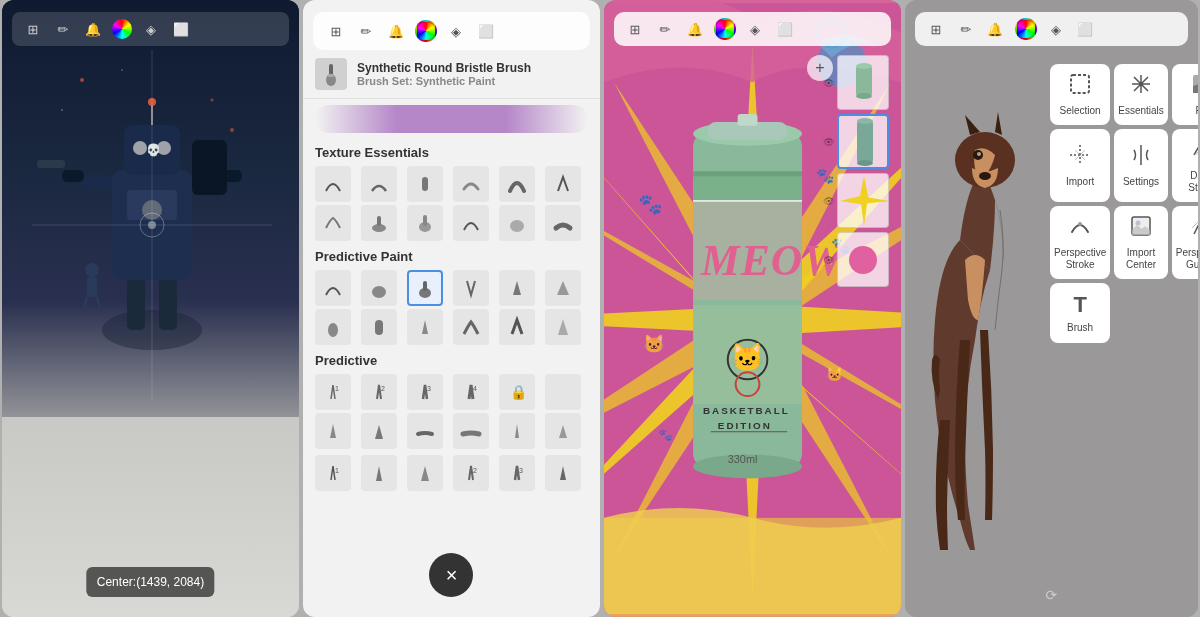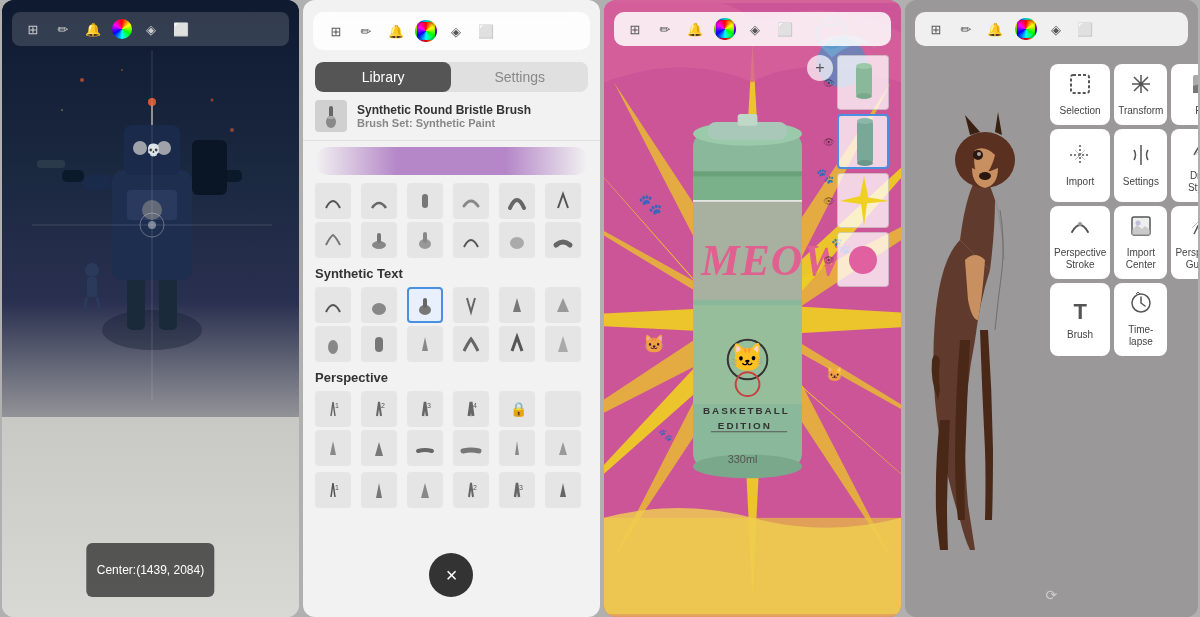--- a/index.html
+++ b/index.html
@@ -114,21 +114,21 @@
     }
 
     .p1-status {
       position: absolute;
       bottom: 20px;
       left: 50%;
       transform: translateX(-50%);
       background: rgba(0,0,0,0.6);
       color: white;
       font-size: 12px;
-      padding: 20px 10px;
+      padding: 8px 10px;
       border-radius: 6px;
       white-space: nowrap;
     }
 
     
     .p2-header {
       display: flex;
       gap: 0;
       margin: 12px 12px 0;
       border-radius: 8px;
@@ -384,43 +384,40 @@
 
   <div class="toolbar">
     <div class="toolbar-icon">⊞</div>
     <div class="toolbar-icon">✏</div>
     <div class="toolbar-icon">🔔</div>
     <div class="color-wheel"></div>
     <div class="toolbar-icon">◈</div>
     <div class="toolbar-icon">⬜</div>
   </div>
 
-  <div class="p2-header">
-    <div class="p2-tab active">Library</div>
-    <div class="p2-tab inactive">Settings</div>
-  </div>
 
   <div class="p2-brush-info">
     <div class="brush-preview-icon">
       <svg width="28" height="28" viewBox="0 0 28 28">
         <ellipse cx="14" cy="20" rx="5" ry="6" fill="#888"></ellipse>
         <rect x="12" y="4" width="4" height="12" rx="2" fill="#666"></rect>
         <rect x="11" y="14" width="6" height="3" rx="1" fill="#aaa"></rect>
       </svg>
     </div>
     <div>
       <div class="brush-name">Synthetic Round Bristle Brush</div>
       <div class="brush-set">Brush Set: Synthetic Paint</div>
     </div>
   </div>
 
   <div class="brush-stroke-preview"></div>
 
   <div class="p2-scroll-area">
 
+    <div class="section-title">Texture Essentials</div>
     <div class="texture-brushes">
       <div class="tb-cell">
           <svg width="22" height="22" viewBox="0 0 22 22">
             <path d="M4 18 Q11 4 18 18" stroke="#555" stroke-width="2" fill="none"></path>
           </svg>
         </div>
       <div class="tb-cell">
           <svg width="22" height="22" viewBox="0 0 22 22">
             <path d="M4 18 Q11 8 18 18" stroke="#666" stroke-width="2.5" fill="none"></path>
           </svg>
@@ -472,21 +469,21 @@
             <ellipse cx="11" cy="14" rx="7" ry="6" fill="#aaa"></ellipse>
           </svg>
         </div>
       <div class="tb-cell">
           <svg width="22" height="22" viewBox="0 0 22 22">
             <path d="M4 16 Q11 10 18 16" stroke="#666" stroke-width="5" fill="none" stroke-linecap="round"></path>
           </svg>
         </div>
     </div>
 
-    <div class="section-title">Synthetic Text</div>
+    <div class="section-title">Predictive Paint</div>
     <div class="texture-brushes">
       <div class="tb-cell">
           <svg width="22" height="22" viewBox="0 0 22 22">
             <path d="M4 18 Q11 4 18 18" stroke="#555" stroke-width="2" fill="none"></path>
           </svg>
         </div>
       <div class="tb-cell">
           <svg width="22" height="22" viewBox="0 0 22 22">
             <ellipse cx="11" cy="15" rx="7" ry="6" fill="#888"></ellipse>
           </svg>
@@ -537,21 +534,21 @@
             <path d="M6 18 L11 4 L16 18" stroke="#555" stroke-width="3" fill="none"></path>
           </svg>
         </div>
       <div class="tb-cell">
           <svg width="22" height="22" viewBox="0 0 22 22">
             <polygon points="11,3 16,19 6,19" fill="#aaa"></polygon>
           </svg>
         </div>
     </div>
 
-    <div class="section-title">Perspective</div>
+    <div class="section-title">Predictive</div>
     <div class="texture-brushes">
       <div class="tb-cell">
           <svg width="22" height="22" viewBox="0 0 22 22">
             <path d="M9 18 L11 4 L13 18" stroke="#666" stroke-width="1.5" fill="none"></path>
             <text x="13" y="10" font-size="7" fill="#555">1</text>
           </svg>
         </div>
       <div class="tb-cell">
           <svg width="22" height="22" viewBox="0 0 22 22">
             <path d="M9 18 L11 4 L13 18" stroke="#666" stroke-width="2" fill="none"></path>
@@ -837,21 +834,21 @@
       <div class="tool-btn-label">Selection</div>
     </div>
 
     <div class="tool-btn">
       <div style="font-size:18px;color:#555;">
         <svg width="24" height="24" viewBox="0 0 24 24">
             <path d="M12,3 L12,21 M3,12 L21,12 M5,5 L19,19 M5,19 L19,5" stroke="#555" stroke-width="1.5" fill="none"></path>
             <circle cx="12" cy="12" r="2" fill="#555"></circle>
           </svg>
       </div>
-      <div class="tool-btn-label">Transform</div>
+      <div class="tool-btn-label">Essentials</div>
     </div>
 
     <div class="tool-btn">
       <div style="font-size:18px;color:#555;">
         <svg width="24" height="24" viewBox="0 0 24 24">
             <rect x="3" y="3" width="18" height="18" rx="2" fill="#aaa"></rect>
             <path d="M3,14 Q12,10 21,14 L21,21 L3,21 Z" fill="#777"></path>
           </svg>
       </div>
       <div class="tool-btn-label">Fill</div>
@@ -921,26 +918,16 @@
           </svg>
       </div>
       <div class="tool-btn-label">Perspective Guides</div>
     </div>
 
     <div class="tool-btn">
       <div style="font-size:22px;font-weight:bold;color:#555;">T</div>
       <div class="tool-btn-label">Brush</div>
     </div>
 
-    <div class="tool-btn">
-      <div style="font-size:18px;color:#555;">
-        <svg width="24" height="24" viewBox="0 0 24 24">
-            <circle cx="12" cy="12" r="9" stroke="#555" stroke-width="1.5" fill="none"></circle>
-            <path d="M12,6 L12,12 L16,15" stroke="#555" stroke-width="1.5" fill="none" stroke-linecap="round" stroke-linejoin="round"></path>
-            <path d="M7,3 L9,1 L11,3" stroke="#555" stroke-width="1" fill="none"></path>
-          </svg>
-      </div>
-      <div class="tool-btn-label">Time-lapse</div>
-    </div>
   </div>
 
   <div style="position:absolute;bottom:14px;left:50%;transform:translateX(-50%);color:rgba(255,255,255,0.5);font-size:14px;">⟳</div>
 </div>
 
 </body></html>

